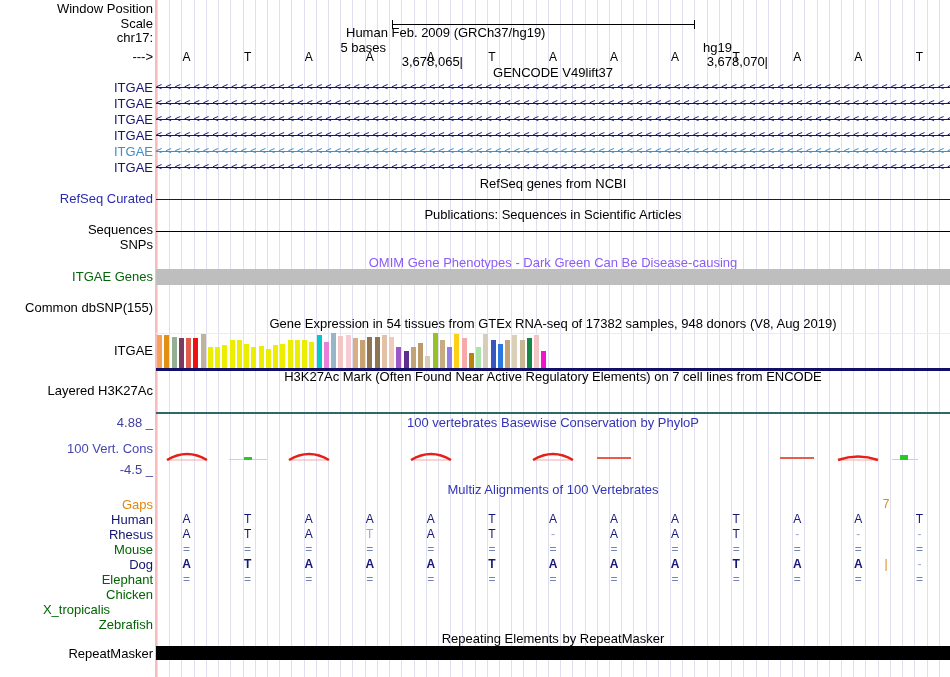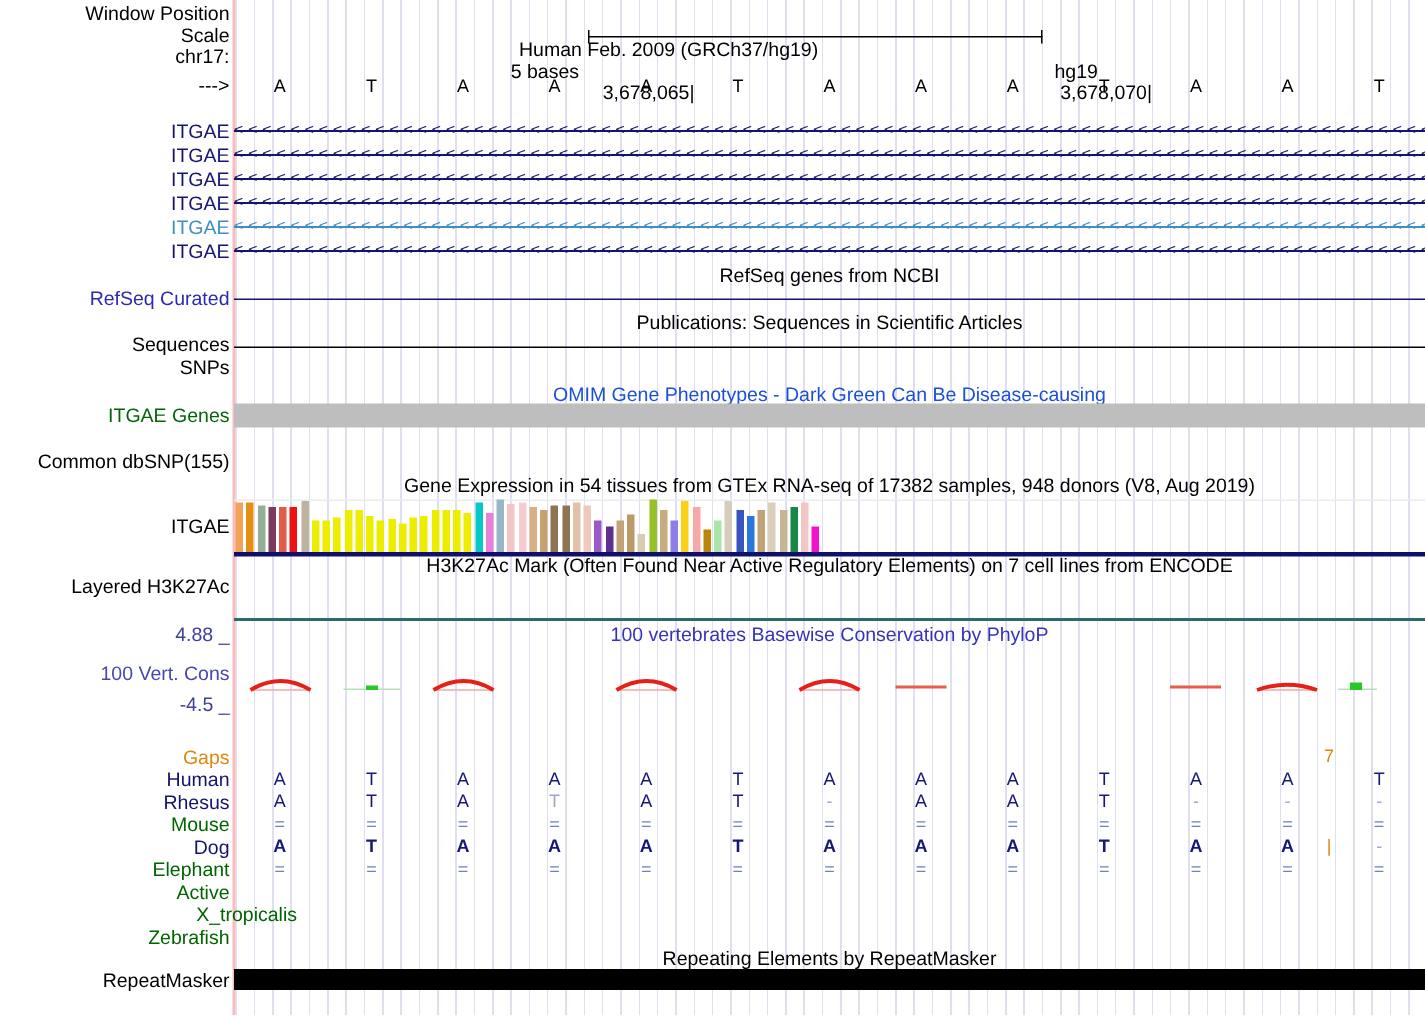--- a/index.html
+++ b/index.html
@@ -36,51 +36,53 @@
     <div class="tickR"></div>
   </div>
   <div class="hdr" style="left:703px;top:17px">hg19</div>
 
   <div class="lbl" style="top:31px">chr17:</div>
   <div class="hdr" style="left:313px;top:31px;width:150px;text-align:right">3,678,065|</div>
   <div class="hdr" style="left:618px;top:31px;width:150px;text-align:right">3,678,070|</div>
 
   <div class="lbl" style="top:50px">---&gt;</div>
 
+  <div class="title" style="top:66px">GENCODE V49lift37</div>
 
   <div class="title" style="top:177px">RefSeq genes from NCBI</div>
   <div class="lbl" style="top:192px;color:#2b2bb0">RefSeq Curated</div>
   <div class="hline" style="top:199px;height:1px;background:#14146e"></div>
 
   <div class="title" style="top:208px">Publications: Sequences in Scientific Articles</div>
   <div class="lbl" style="top:223px">Sequences</div>
   <div class="hline" style="top:231px;height:1px;background:#000"></div>
 
   <div class="lbl" style="top:238px">SNPs</div>
 
-  <div class="title" style="top:256px;color:#1d4ed8">OMIM Gene Phenotypes - Dark Green Can Be Disease-causing</div>
+  <div class="title" style="top:256px;color:#8b5cf6">OMIM Gene Phenotypes - Dark Green Can Be Disease-causing</div>
   <div class="hline" style="top:269px;height:16px;background:#bebebe"></div>
   <div class="lbl" style="top:270px;color:#04640a">ITGAE Genes</div>
 
   <div class="lbl" style="top:301px">Common dbSNP(155)</div>
 
   <div class="title" style="top:317px">Gene Expression in 54 tissues from GTEx RNA-seq of 17382 samples, 948 donors (V8, Aug 2019)</div>
   <div class="hline" style="top:333px;height:1px;background:#ececec"></div>
   <div class="lbl" style="top:344px">ITGAE</div>
   <div class="hline" style="top:368px;height:3px;background:#10106a"></div>
 
   <div class="title" style="top:370px">H3K27Ac Mark (Often Found Near Active Regulatory Elements) on 7 cell lines from ENCODE</div>
   <div class="lbl" style="top:384px">Layered H3K27Ac</div>
   <div class="hline" style="top:412px;height:2px;background:#2f6868"></div>
 
   <div class="lbl" style="top:416px;color:#3f3f9d">4.88 _</div>
   <div class="title" style="top:416px;color:#3434b8">100 vertebrates Basewise Conservation by PhyloP</div>
   <div class="lbl" style="top:442px;color:#4747b0">100 Vert. Cons</div>
   <div class="lbl" style="top:463px;color:#3f3f9d">-4.5 _</div>
 
+  <div class="title" style="top:483px;color:#3434b8">Multiz Alignments of 100 Vertebrates</div>
 
   <div class="title" style="top:632px">Repeating Elements by RepeatMasker</div>
   <div class="hline" style="top:646px;height:14px;background:#000"></div>
   <div class="lbl" style="top:647px">RepeatMasker</div>
 
 <div style="position: absolute; left: 156px; top: 50px; width: 61.0769px; text-align: center; font-size: 12px;">A</div>
     <div style="position: absolute; left: 217.1px; top: 50px; width: 61.0769px; text-align: center; font-size: 12px;">T</div>
     <div style="position: absolute; left: 278.2px; top: 50px; width: 61.0769px; text-align: center; font-size: 12px;">A</div>
     <div style="position: absolute; left: 339.2px; top: 50px; width: 61.0769px; text-align: center; font-size: 12px;">A</div>
     <div style="position: absolute; left: 400.3px; top: 50px; width: 61.0769px; text-align: center; font-size: 12px;">A</div>
@@ -250,16 +252,16 @@
     <div style="position: absolute; left: 339.2px; top: 572px; width: 61.0769px; text-align: center; font-size: 12px; font-weight: normal; color: rgb(113, 129, 187);">=</div>
     <div style="position: absolute; left: 400.3px; top: 572px; width: 61.0769px; text-align: center; font-size: 12px; font-weight: normal; color: rgb(113, 129, 187);">=</div>
     <div style="position: absolute; left: 461.4px; top: 572px; width: 61.0769px; text-align: center; font-size: 12px; font-weight: normal; color: rgb(113, 129, 187);">=</div>
     <div style="position: absolute; left: 522.5px; top: 572px; width: 61.0769px; text-align: center; font-size: 12px; font-weight: normal; color: rgb(113, 129, 187);">=</div>
     <div style="position: absolute; left: 583.5px; top: 572px; width: 61.0769px; text-align: center; font-size: 12px; font-weight: normal; color: rgb(113, 129, 187);">=</div>
     <div style="position: absolute; left: 644.6px; top: 572px; width: 61.0769px; text-align: center; font-size: 12px; font-weight: normal; color: rgb(113, 129, 187);">=</div>
     <div style="position: absolute; left: 705.7px; top: 572px; width: 61.0769px; text-align: center; font-size: 12px; font-weight: normal; color: rgb(113, 129, 187);">=</div>
     <div style="position: absolute; left: 766.8px; top: 572px; width: 61.0769px; text-align: center; font-size: 12px; font-weight: normal; color: rgb(113, 129, 187);">=</div>
     <div style="position: absolute; left: 827.8px; top: 572px; width: 61.0769px; text-align: center; font-size: 12px; font-weight: normal; color: rgb(113, 129, 187);">=</div>
     <div style="position: absolute; left: 888.9px; top: 572px; width: 61.0769px; text-align: center; font-size: 12px; font-weight: normal; color: rgb(113, 129, 187);">=</div>
-    <div style="position: absolute; left: 0px; top: 587px; width: 153px; text-align: right; font-size: 13px; color: rgb(0, 100, 0);">Active</div>
-    <div style="position: absolute; left: 0px; top: 602px; width: 153px; text-align: right; font-size: 13px; color: rgb(0, 100, 0); padding-left: 45px;">X_tropicalis</div>
+    <div style="position: absolute; left: 0px; top: 587px; width: 153px; text-align: right; font-size: 13px; color: rgb(0, 100, 0);">Chicken</div>
+    <div style="position: absolute; left: 0px; top: 602px; width: 153px; text-align: center; font-size: 13px; color: rgb(0, 100, 0);">X_tropicalis</div>
     <div style="position: absolute; left: 0px; top: 617px; width: 153px; text-align: right; font-size: 13px; color: rgb(0, 100, 0);">Zebrafish</div>
   </div>
 
 </body></html>

